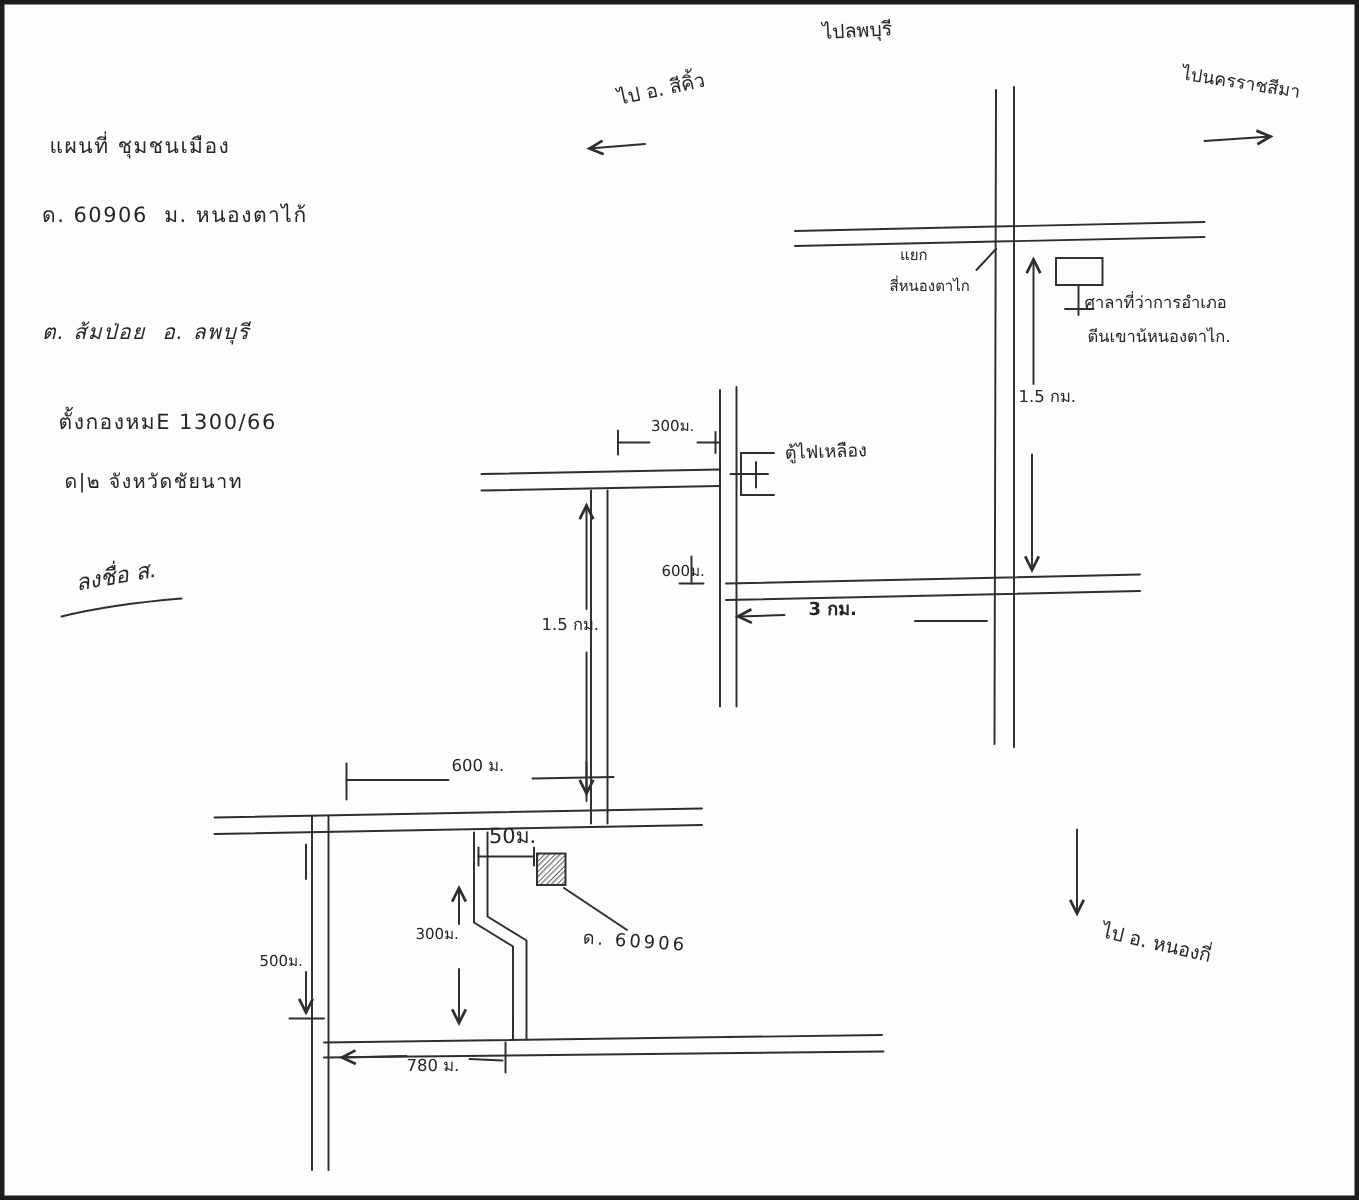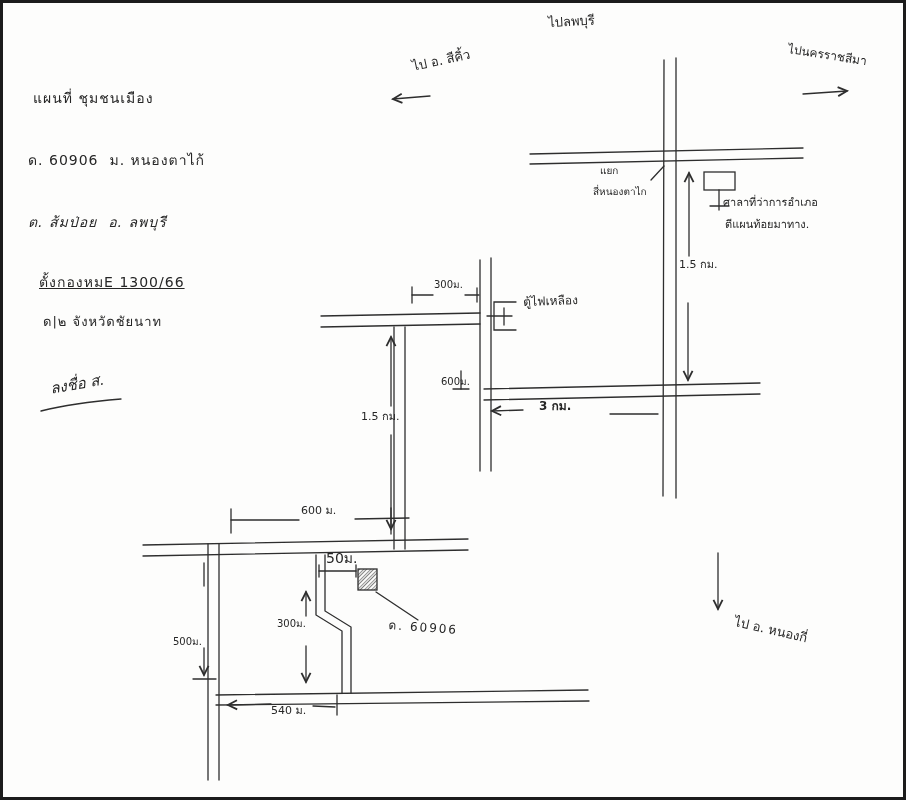--- a/index.html
+++ b/index.html
@@ -163,44 +163,44 @@
         <path d="M268,701 L225,702" marker-end="url(#ah)"></path>
         <path d="M310,703 L332,704"></path>
           <path d="M334,692 L334,712"></path>
       </g>
 
       <path d="M38,408 Q70,400 118,396"></path>
     </g>
   </svg>
 
   <div class="lbl hand" style="left:30px;top:88px;font-size:14px;">แผนที่ ชุมชนเมือง</div>
-  <div class="lbl hand" style="left:25px;top:150px;font-size:14px;">ด. 60906  ม. หนองตาไก้</div>
+  <div class="lbl hand" style="left:25px;top:134px;font-size:14px;">ด. 60906  ม. หนองตาไก้</div>
   <div class="lbl hand" style="left:25px;top:212px;font-size:14px;font-style:italic;">ต. ส้มป่อย  อ. ลพบุรี</div>
-  <div class="lbl hand" style="left:36px;top:272px;font-size:14px;text-decoration:underline;">ตั้งกองหมE 1300/66</div>
+  <div class="lbl hand" style="left:36px;top:272px;font-size:14px;">ตั้งกองหมE 1300/66</div>
   <div class="lbl hand" style="left:40px;top:312px;font-size:13px;">ด|๒ จังหวัดชัยนาท</div>
   <div class="lbl sig" style="left:46px;top:378px;font-size:15px;transform:rotate(-10deg);">ลงชื่อ ส.</div>
 
   <div class="lbl" style="left:545px;top:13px;font-size:13px;transform:rotate(-3deg);">ไปลพบุรี</div>
   <div class="lbl" style="left:786px;top:40px;font-size:12px;transform:rotate(9deg);">ไปนครราชสีมา</div>
   <div class="lbl" style="left:408px;top:57px;font-size:13px;transform:rotate(-12deg);">ไป อ. สีคิ้ว</div>
   <div class="lbl" style="left:733px;top:612px;font-size:13px;transform:rotate(13deg);">ไป อ. หนองกี่</div>
 
   <div class="lbl" style="left:597px;top:162px;font-size:10px;">แยก</div>
   <div class="lbl" style="left:590px;top:183px;font-size:10px;">สี่หนองตาไก</div>
 
-  <div class="lbl" style="left:720px;top:193px;font-size:11px;font-family:Liberation Serif, serif;">ศาลาที่ว่าการอำเภอ</div>
-  <div class="lbl" style="left:722px;top:216px;font-size:11px;">ตีแผนท้อยมาทาง.</div>
+  <div class="lbl" style="left:720px;top:193px;font-size:11px;">ศาลาที่ว่าการอำเภอ</div>
+  <div class="lbl" style="left:722px;top:216px;font-size:11px;">ตีนเขาน้หนองตาไก.</div>
 
   <div class="lbl" style="left:520px;top:293px;font-size:12px;transform:rotate(-2deg);">ตู้ไฟเหลือง</div>
   <div class="lbl" style="left:386px;top:616px;font-size:12px;transform:rotate(4deg);letter-spacing:2px;">ด. 60906</div>
 
   <div class="lbl" style="left:676px;top:256px;font-size:11px;">1.5 กม.</div>
   <div class="lbl" style="left:536px;top:397px;font-size:12px;font-weight:bold;">3 กม.</div>
   <div class="lbl" style="left:431px;top:276px;font-size:10px;">300ม.</div>
   <div class="lbl" style="left:438px;top:345px;font-size:10px;margin-top:28px;">600ม.</div>
   <div class="lbl" style="left:358px;top:408px;font-size:11px;">1.5 กม.</div>
   <div class="lbl" style="left:298px;top:502px;font-size:11px;">600 ม.</div>
   <div class="lbl" style="left:170px;top:605px;font-size:10px;margin-top:28px;">500ม.</div>
   <div class="lbl" style="left:323px;top:548px;font-size:14px;">50ม.</div>
   <div class="lbl" style="left:274px;top:615px;font-size:10px;">300ม.</div>
-  <div class="lbl" style="left:268px;top:702px;font-size:11px;">540 ม.</div>
+  <div class="lbl" style="left:268px;top:702px;font-size:11px;">780 ม.</div>
 
 </div>
 
 </body></html>

